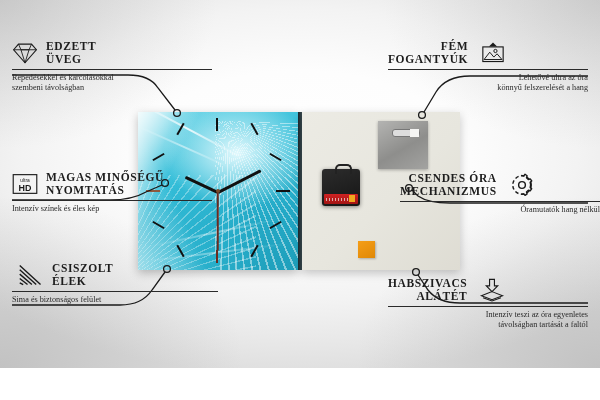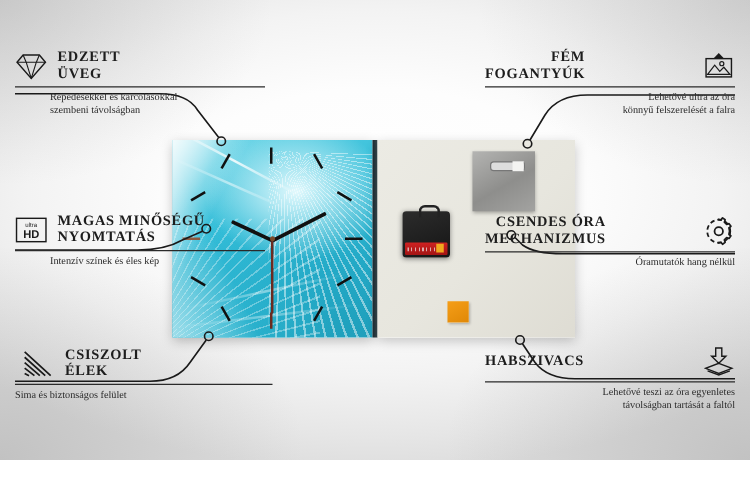--- a/index.html
+++ b/index.html
@@ -80,31 +80,31 @@
   #battery .bplus{position:absolute;right:3px;top:1px;width:6px;height:7px;background:#f0a81e;}
   #battery .blines{position:absolute;left:2px;top:4px;width:22px;height:3px;
     background:repeating-linear-gradient(90deg,#eee 0 1px,transparent 1px 3px);opacity:.7;}
   #foam-pad{position:absolute;left:56px;top:129px;width:17px;height:17px;
     background:linear-gradient(150deg,#f59e18,#e08806);box-shadow:1px 1px 2px rgba(0,0,0,.25);}
 
   
   .feat{position:absolute;width:200px;}
   .feat .head{display:flex;align-items:center;gap:8px;}
   .feat.left .head{justify-content:flex-start;}
-  .feat.right .head{justify-content:space-between;gap:12px;}
+  .feat.right .head{justify-content:flex-start;gap:12px;}
   .feat .title{
     font-family:"Liberation Serif", serif;
     font-size:11.5px;font-weight:bold;letter-spacing:.6px;color:#1d1d1d;
     line-height:12.5px;text-transform:uppercase;
   }
   .feat.right .title{text-align:right;}
   .feat .rule{height:1px;background:#2a2a2a;margin:4px 0 3px 0;}
   .feat .desc{
     font-family:"Liberation Serif", serif;
-    font-size:8.2px;line-height:10px;color:#2a2a2a;margin-left:28px;
+    font-size:8.2px;line-height:10px;color:#2a2a2a;
   }
   .feat.right .desc{text-align:right;}
   .ico{width:26px;height:24px;flex:0 0 26px;display:block;}
   .feat.right .ico{order:2;}
 
   
   #wires{position:absolute;left:0;top:0;width:600px;height:400px;pointer-events:none;}
 </style>
 </head>
 <body>
@@ -216,21 +216,21 @@
         <div class="title">NYOMTATÁS</div>
       </div>
     </div>
     <div class="rule"></div>
     <div class="desc">
       <div>Intenzív színek és éles kép</div>
       <div></div>
     </div>
   </div>
 
-  <div class="feat left" style="left:18px;top:278px;">
+  <div class="feat left" style="left:18px;top:262px;">
     <div class="head">
       <svg class="ico" viewBox="0 0 30 26">
         <path d="M2,2 L26,24 M2,7 L21,24 M2,12 L16,24 M2,17 L11,24 M2,22 L6,24" stroke="#1a1a1a" stroke-width="1.6" fill="none"></path>
       </svg>
       <div>
         <div class="title">CSISZOLT</div>
         <div class="title">ÉLEK</div>
       </div>
     </div>
     <div class="rule" style="margin-left:-6px;width:206px;"></div>
@@ -249,25 +249,25 @@
         <circle cx="19" cy="11.5" r="2" fill="none" stroke="#1a1a1a" stroke-width="1.2"></circle>
       </svg>
       <div>
         <div class="title">FÉM</div>
         <div class="title">FOGANTYÚK</div>
       </div>
     </div>
     <div class="rule"></div>
     <div class="desc">
       <div>Lehetővé ultra az óra</div>
-      <div>könnyű felszerelését a falra</div>
-    </div>
-  </div>
-
-  <div class="feat right" style="left:388px;top:172px;">
+      <div>könnyű felszerelését a hang</div>
+    </div>
+  </div>
+
+  <div class="feat right" style="left:400px;top:172px;">
     <div class="head">
       <svg class="ico" viewBox="0 0 30 30">
         <path d="M15,3 l3.2,.6 1.6-2.0 2.6,1.9 -.8,2.4 2.3,2.3 2.4-.8 1.9,2.6 -2.0,1.6 .6,3.2 -.6,3.2 2.0,1.6 -1.9,2.6 -2.4-.8 -2.3,2.3 .8,2.4 -2.6,1.9 -1.6-2.0 -3.2,.6" fill="none" stroke="#1a1a1a" stroke-width="1.7" stroke-linejoin="round" transform="translate(-1,0)"></path>
         <circle cx="15" cy="15" r="11.5" fill="none" stroke="#1a1a1a" stroke-width="1.8" stroke-dasharray="4.5 3"></circle>
         <circle cx="15" cy="15" r="4.2" fill="none" stroke="#1a1a1a" stroke-width="1.8"></circle>
       </svg>
       <div>
         <div class="title">CSENDES ÓRA</div>
         <div class="title">MECHANIZMUS</div>
       </div>
@@ -281,22 +281,23 @@
 
   <div class="feat right" style="left:388px;top:277px;">
     <div class="head">
       <svg class="ico" viewBox="0 0 32 28">
         <path d="M13,1 h6 v8 h4 l-7,7 -7,-7 h4 Z" fill="none" stroke="#1a1a1a" stroke-width="1.4"></path>
         <path d="M16,16 L29,21 L16,26 L3,21 Z" fill="none" stroke="#1a1a1a" stroke-width="1.3"></path>
         <path d="M5,23.5 L16,27.5 L27,23.5" fill="none" stroke="#1a1a1a" stroke-width="1.3"></path>
       </svg>
       <div>
         <div class="title">HABSZIVACS</div>
-      </div>
-    </div>
-    <div class="rule"></div>
-    <div class="desc">
-      <div>Lehetővé teszi az óra egyenletes</div>
+        <div class="title">ALÁTÉT</div>
+      </div>
+    </div>
+    <div class="rule"></div>
+    <div class="desc">
+      <div>Intenzív teszi az óra egyenletes</div>
       <div>távolságban tartását a faltól</div>
     </div>
   </div>
 
 </div>
 
 </body></html>

